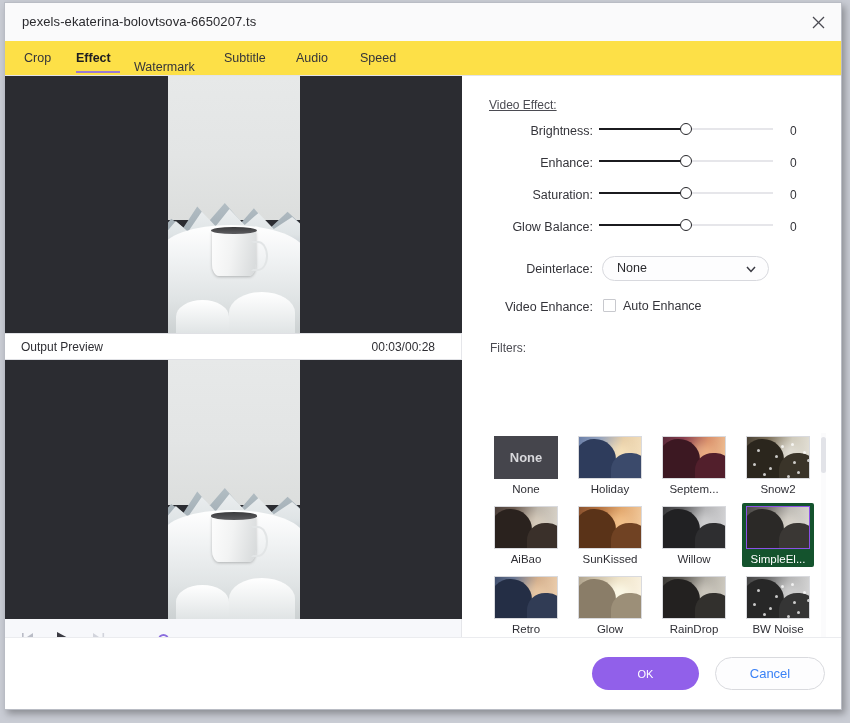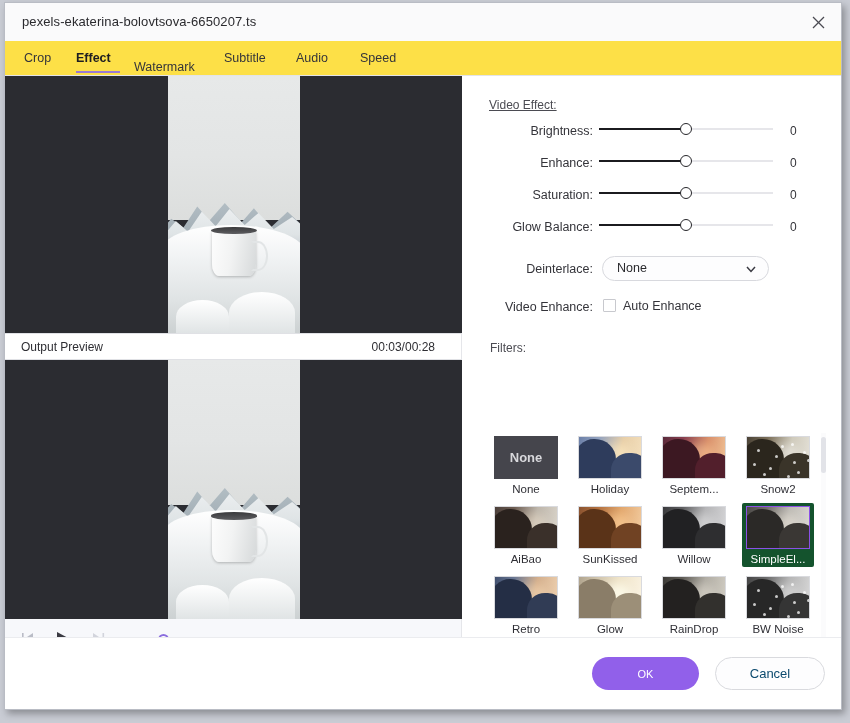--- a/index.html
+++ b/index.html
@@ -409,21 +409,21 @@
     cursor: pointer;
     border: none;
   }
   .btn-cancel {
     position: absolute;
     left: 710px; top: 19px;
     width: 110px; height: 33px;
     border-radius: 17px;
     background: #fdfdfe;
     border: 1px solid #d9dade;
-    color: #0c4a6e;
+    color: #3b82f6;
     display: flex; align-items: center; justify-content: center;
     font-size: 13px;
     cursor: pointer;
   }
 </style>
 </head>
 <body>
 
 <div class="window">
 

